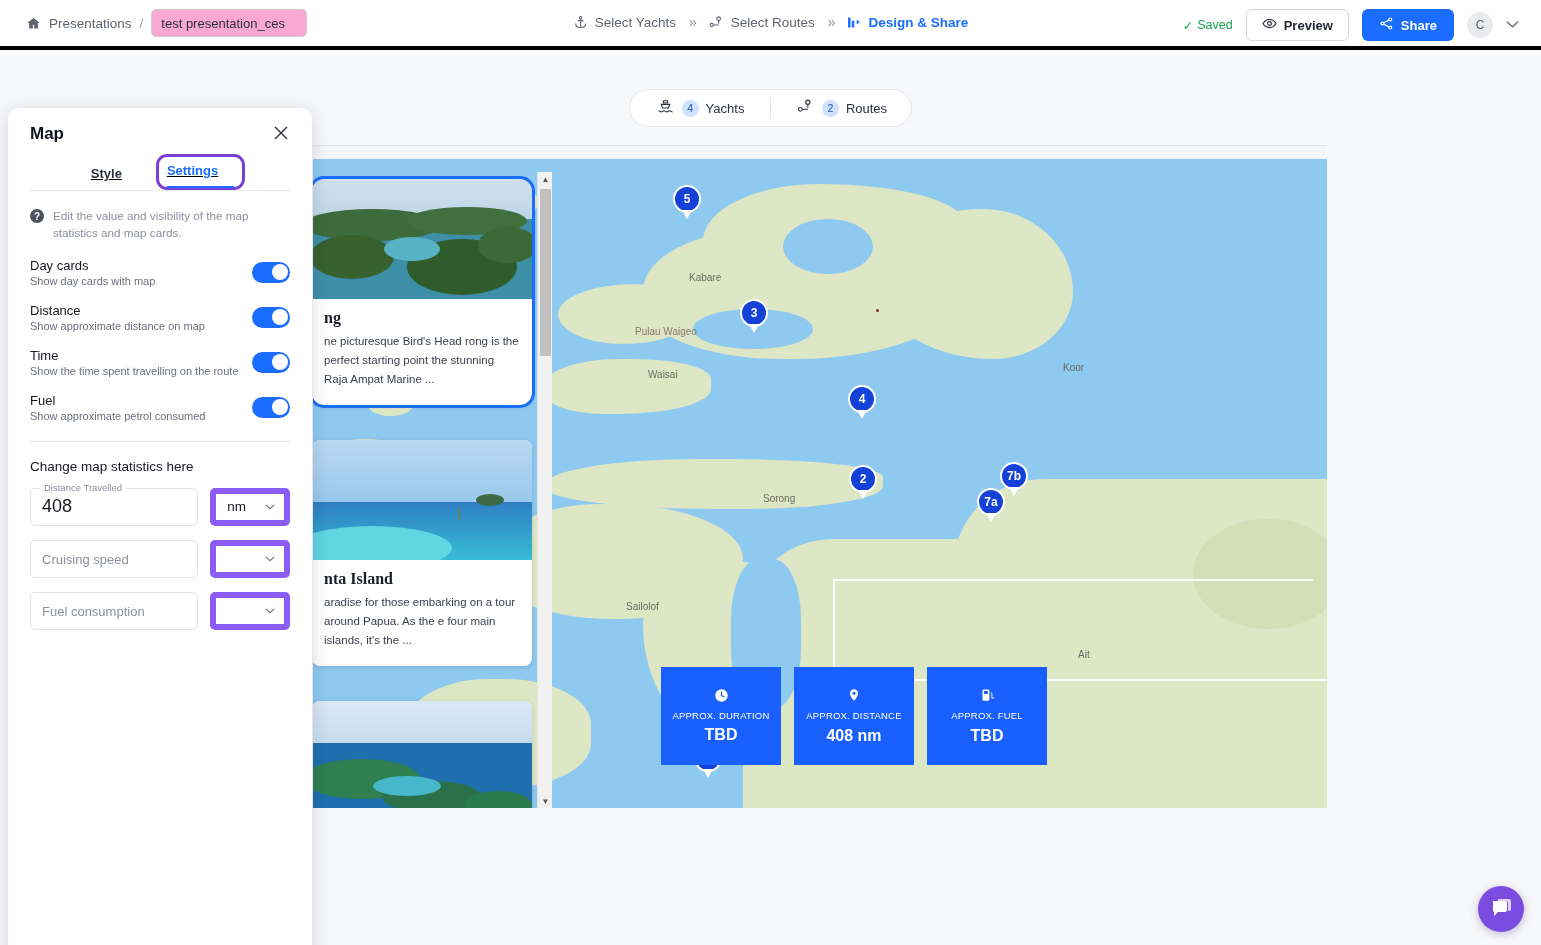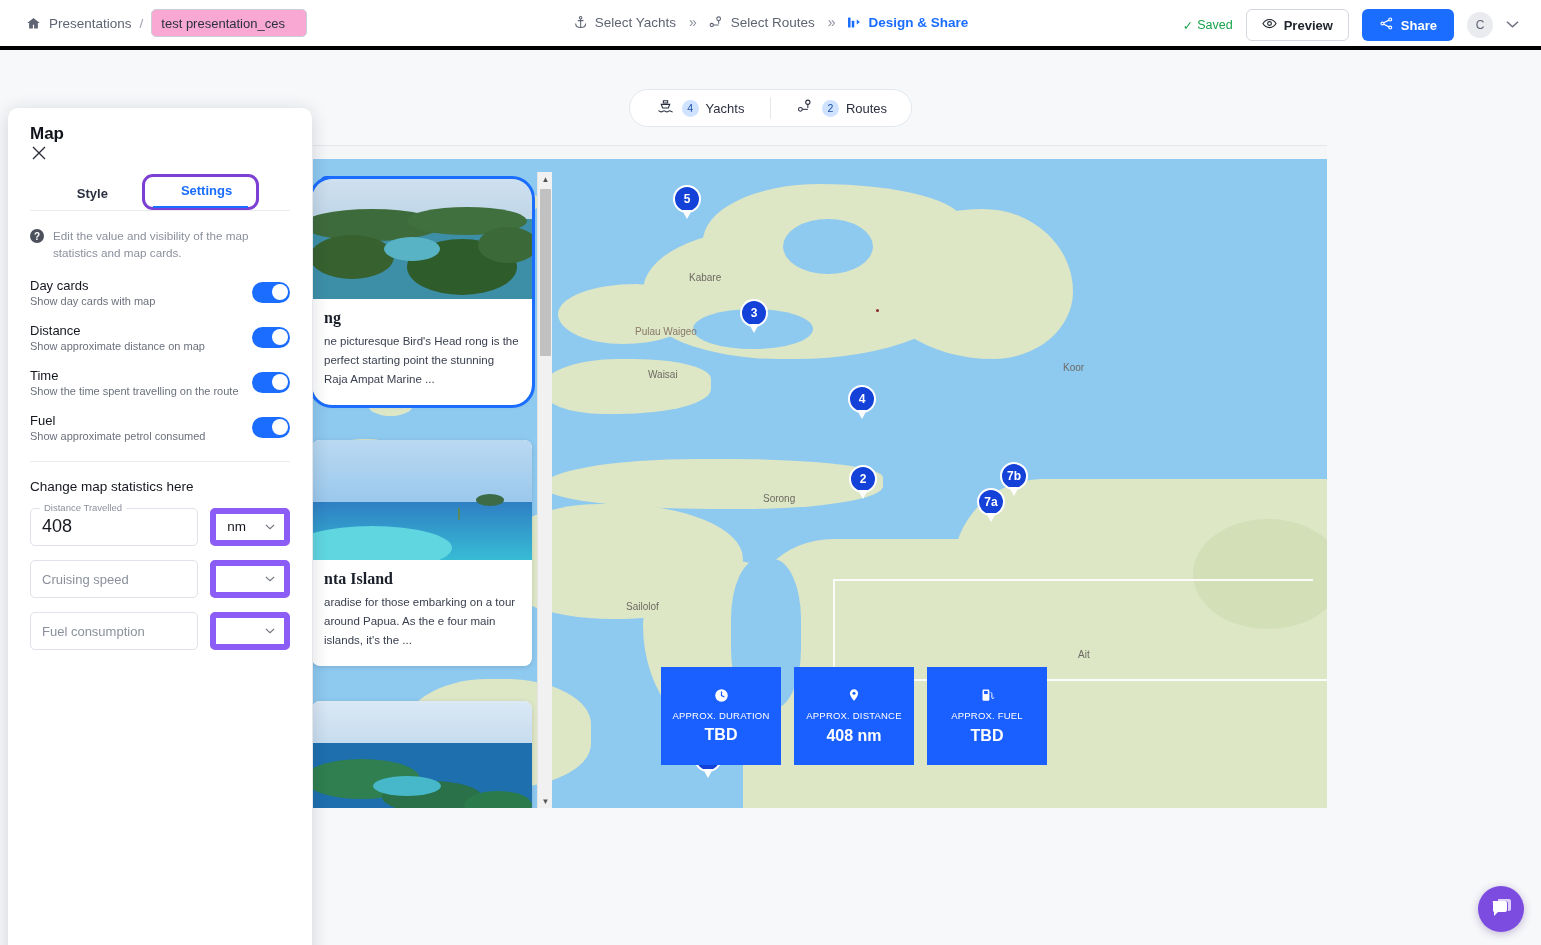--- a/index.html
+++ b/index.html
@@ -145,21 +145,21 @@
     border-radius: 8px; overflow: hidden;
     box-shadow: 0 1px 5px rgba(0,0,0,.13);
   }
   .dc-img { width: 100%; height: 120px; display: block; }
   .dc-body { padding: 10px 12px 16px 12px; }
   .dc-title {
     font-family: "Liberation Serif", serif; font-size: 16px;
     font-weight: bold; color: #1b1f2a; margin-bottom: 5px;
   }
   .dc-text { font-size: 11.5px; line-height: 1.65; color: #3b4050; }
-  .dc-highlight { outline: 3px solid #1a6dff; border-radius: 20px; }
+  .dc-highlight { outline: 3px solid #1a6dff; border-radius: 12px; }
 
   
   .sbar {
     position: absolute; left: 224px; top: 13px; width: 15px; height: 637px;
     background: #f1f1f1; border-left: 1px solid #e3e3e3;
   }
   .sb-arrow {
     position: absolute; left: 0; width: 15px; height: 15px;
     display: flex; align-items: center; justify-content: center;
     color: #555; font-size: 8px; cursor: pointer;
@@ -169,40 +169,40 @@
     background: #c1c1c1; border-radius: 1px; cursor: pointer;
   }
 
   
   .panel {
     position: absolute; left: 8px; top: 58px; width: 304px; height: 880px;
     background: #fff; border-radius: 10px;
     box-shadow: 0 3px 18px rgba(25,30,50,.17);
     padding: 16px 22px 0 22px; z-index: 20;
   }
-  .panel-head { display: flex; align-items: flex-start; justify-content: space-between; flex-direction: column; }
+  .panel-head { display: flex; align-items: flex-start; justify-content: space-between; }
   .panel-title { font-size: 17px; font-weight: bold; color: #10131c; }
   .close-x { cursor: pointer; color: #2a2e39; font-size: 15px; line-height: 1; padding: 2px; }
 
   .tabs {
     display: flex; gap: 18px; justify-content: center;
-    margin-top: 14px; border-bottom: 1px solid #e8eaee; position: relative;
+    margin-top: 14px; border-bottom: 1px solid #e8eaee; position: relative; text-decoration: underline;
   }
   .tab {
     padding: 8px 16px 9px 16px; font-size: 13px; color: #2b3040;
     font-weight: bold; cursor: pointer; position: relative;
   }
   .tab.active { color: #1a6dff; }
   .tab.active::after {
     content: ""; position: absolute; left: 8px; right: 8px; bottom: -1px;
     height: 2px; background: #1a6dff;
   }
   .tab.ringed {
     border: 3px solid #7c3fd4; border-radius: 11px;
-    padding: 6px 24px 7px 36px; margin-top: -4px;
+    padding: 6px 24px 7px 8px; margin-top: -4px;
   }
 
   .hint { display: flex; gap: 9px; margin-top: 16px; }
   .hint-ico {
     flex: 0 0 auto; width: 14px; height: 14px; border-radius: 50%;
     background: #4c505c; color: #fff; font-size: 10px; font-weight: bold;
     display: flex; align-items: center; justify-content: center; margin-top: 2px;
   }
   .hint-text { font-size: 11.7px; line-height: 1.48; color: #8b909c; }
 

